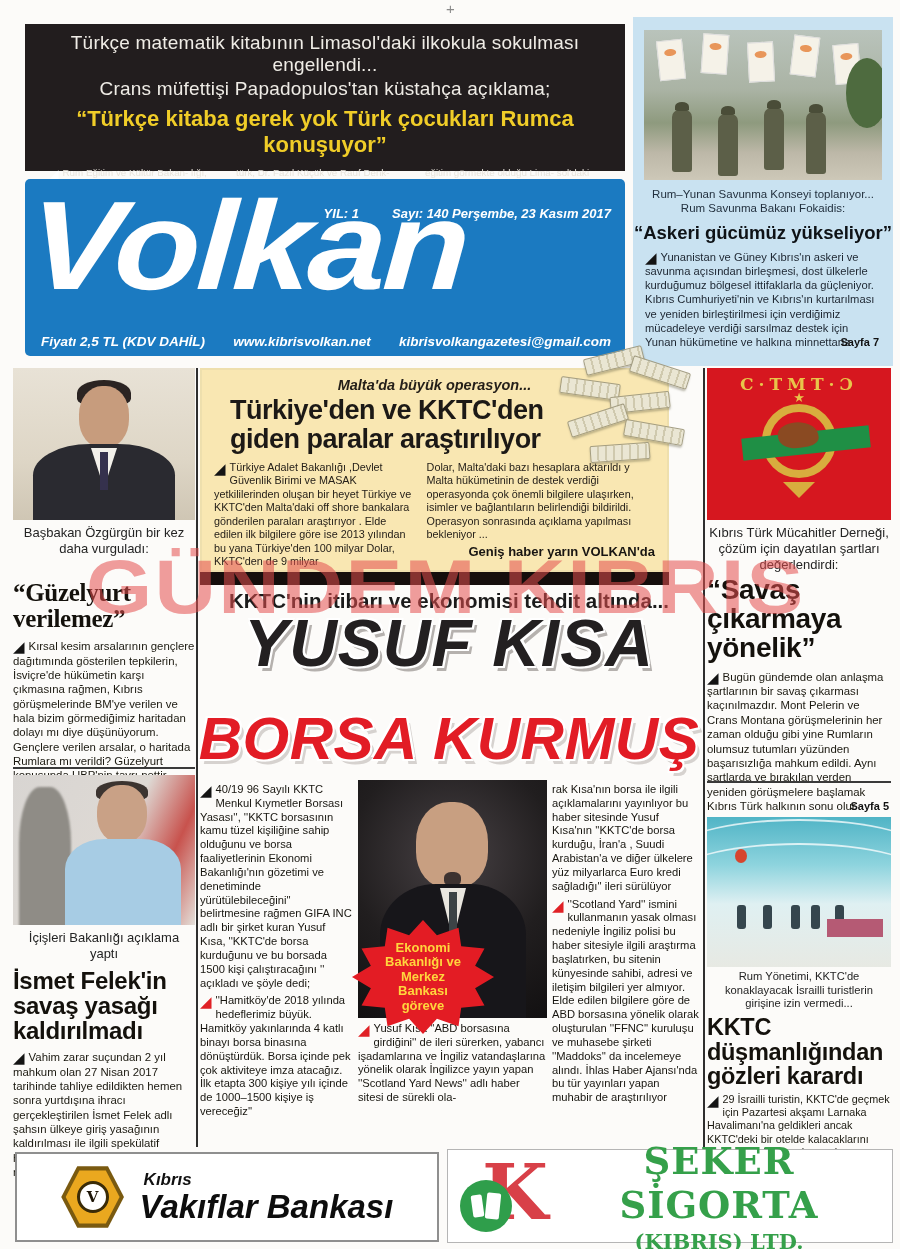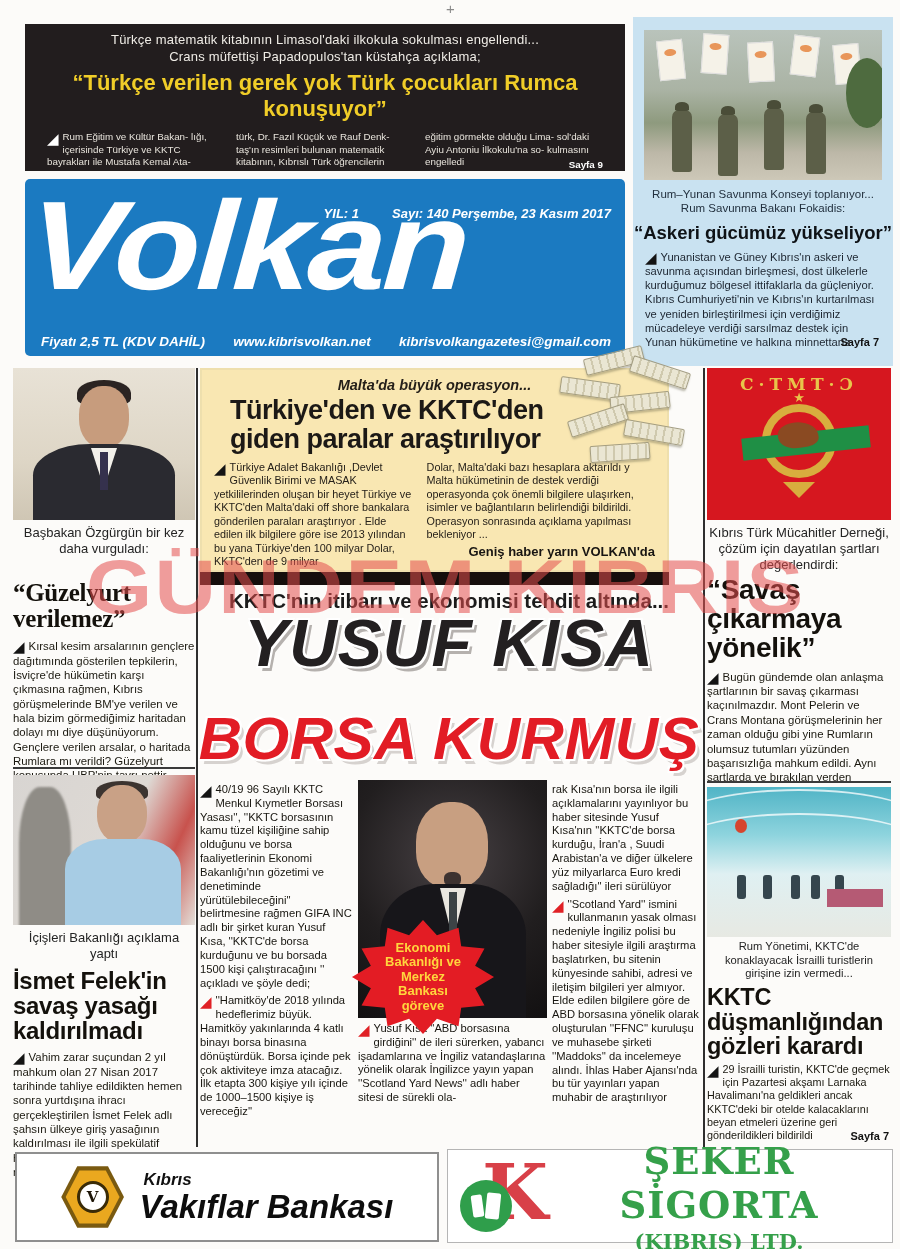--- a/index.html
+++ b/index.html
@@ -9,21 +9,21 @@
   .tri{float:left;font-size:15px;line-height:12px;margin:2px 4px 0 0;color:#141414;font-style:normal;}
   .tri.red{color:#e02126;}
   .tri.white{color:#fff;}
   .pref{position:absolute;right:2px;bottom:0;font-weight:700;font-size:11px;color:#111;}
 
   
   .plusmark{left:446px;top:0;font-size:15px;color:#8a8a8a;}
 
   
   .topbox{left:25px;top:24px;width:600px;height:147px;background:#221d1e;color:#efece6;text-align:center;padding-top:8px;box-sizing:border-box;}
-  .tb1,.tb2{font-size:13px;font-weight:500;letter-spacing:.2px;}
+  .tb1,.tb2{font-size:19px;font-weight:500;letter-spacing:.2px;}
   .tb2{margin-top:2px;}
   .tbh{color:#f0cd28;font-size:22px;font-weight:800;margin:6px 0 9px;}
   .tbcols{display:flex;gap:11px;padding:0 22px;font-size:9.8px;line-height:1.3;text-align:left;color:#e8e4dc;}
   .tbcol{flex:1;}
   .p9{font-weight:700;float:right;margin-top:3px;color:#fff;}
 
   
   .rtpanel{left:633px;top:17px;width:260px;height:349px;background:#c9e2f1;}
   .rtphoto{position:relative;margin:13px 11px 0;height:150px;overflow:hidden;
      background:linear-gradient(180deg,#b9c3bb 0%,#aab3a4 40%,#8e9a7e 62%,#bdb8a8 82%,#cdc8b8 100%);}
@@ -80,21 +80,21 @@
   .abadge span{width:94px;text-align:center;font-weight:700;font-size:13px;line-height:1.12;color:#ffd63d;}
 
   
   .sidestory{width:182px;}
   .scap{text-align:center;font-size:13px;color:#242424;margin-top:5px;line-height:1.22;}
   .shead{font-weight:800;line-height:1.05;color:#14110c;letter-spacing:-.3px;}
   .sbody{position:relative;margin-top:7px;font-size:11.4px;line-height:1.26;color:#1a180f;padding-bottom:1px;}
   .lcol1{left:13px;top:368px;}
   .lcol2{left:13px;top:775px;}
   .rcol1{left:707px;top:368px;width:184px;}
-  .rcol2{left:707px;top:787px;width:184px;}
+  .rcol2{left:707px;top:817px;width:184px;}
   .lcol1 .shead{font-size:25px;margin-top:23px;font-family:Liberation Serif, serif;}
   .lcol2 .shead{font-size:24px;margin-top:6px;}
   .rcol1 .shead{font-size:28px;margin-top:2px;}
   .rcol2 .shead{font-size:23.5px;margin-top:4px;}
   .rcol2 .scap{margin-top:3px;font-size:11.2px;}
   .rcol2 .sbody{margin-top:4px;font-size:10.8px;line-height:1.22;}
 
   .ph{position:relative;overflow:hidden;}
   .ozphoto{height:152px;background:linear-gradient(180deg,#e8e2d6 0%,#ded6c6 60%,#cfc6b4 100%);}
   .ozhead{position:absolute;left:66px;top:18px;width:50px;height:62px;background:#c79c7d;border-radius:46%;}
@@ -155,21 +155,21 @@
 </head>
 <body>
 
 <div id="page">
 
   <div class="abs plusmark">+</div>
 
   <section class="abs topbox">
     <div class="tb1">Türkçe  matematik kitabının  Limasol'daki  ilkokula sokulması engellendi...</div>
     <div class="tb2">Crans müfettişi Papadopulos'tan küstahça açıklama;</div>
-    <div class="tbh">“Türkçe verilen gerek yok Türk çocukları Rumca konuşuyor”</div>
+    <div class="tbh">“Türkçe kitaba gerek yok Türk çocukları Rumca konuşuyor”</div>
     <div class="tbcols">
       <div class="tbcol"><i class="tri white">◢</i><span>Rum Eğitim ve Kültür Bakan- lığı, içerisinde Türkiye ve KKTC bayrakları ile Mustafa Kemal Ata-</span></div>
       <div class="tbcol">türk, Dr. Fazıl Küçük ve Rauf Denk- taş'ın resimleri bulunan matematik kitabının, Kıbrıslı Türk öğrencilerin</div>
       <div class="tbcol"><span>eğitim görmekte olduğu Lima- sol'daki Ayiu Antoniu İlkokulu'na so- kulmasını engelledi</span><span class="p9">Sayfa 9</span></div>
     </div>
   </section>
 
   <aside class="abs rtpanel">
     <div class="rtphoto">
       <div class="flag" style="left:14px;top:10px;transform:rotate(-6deg)">

